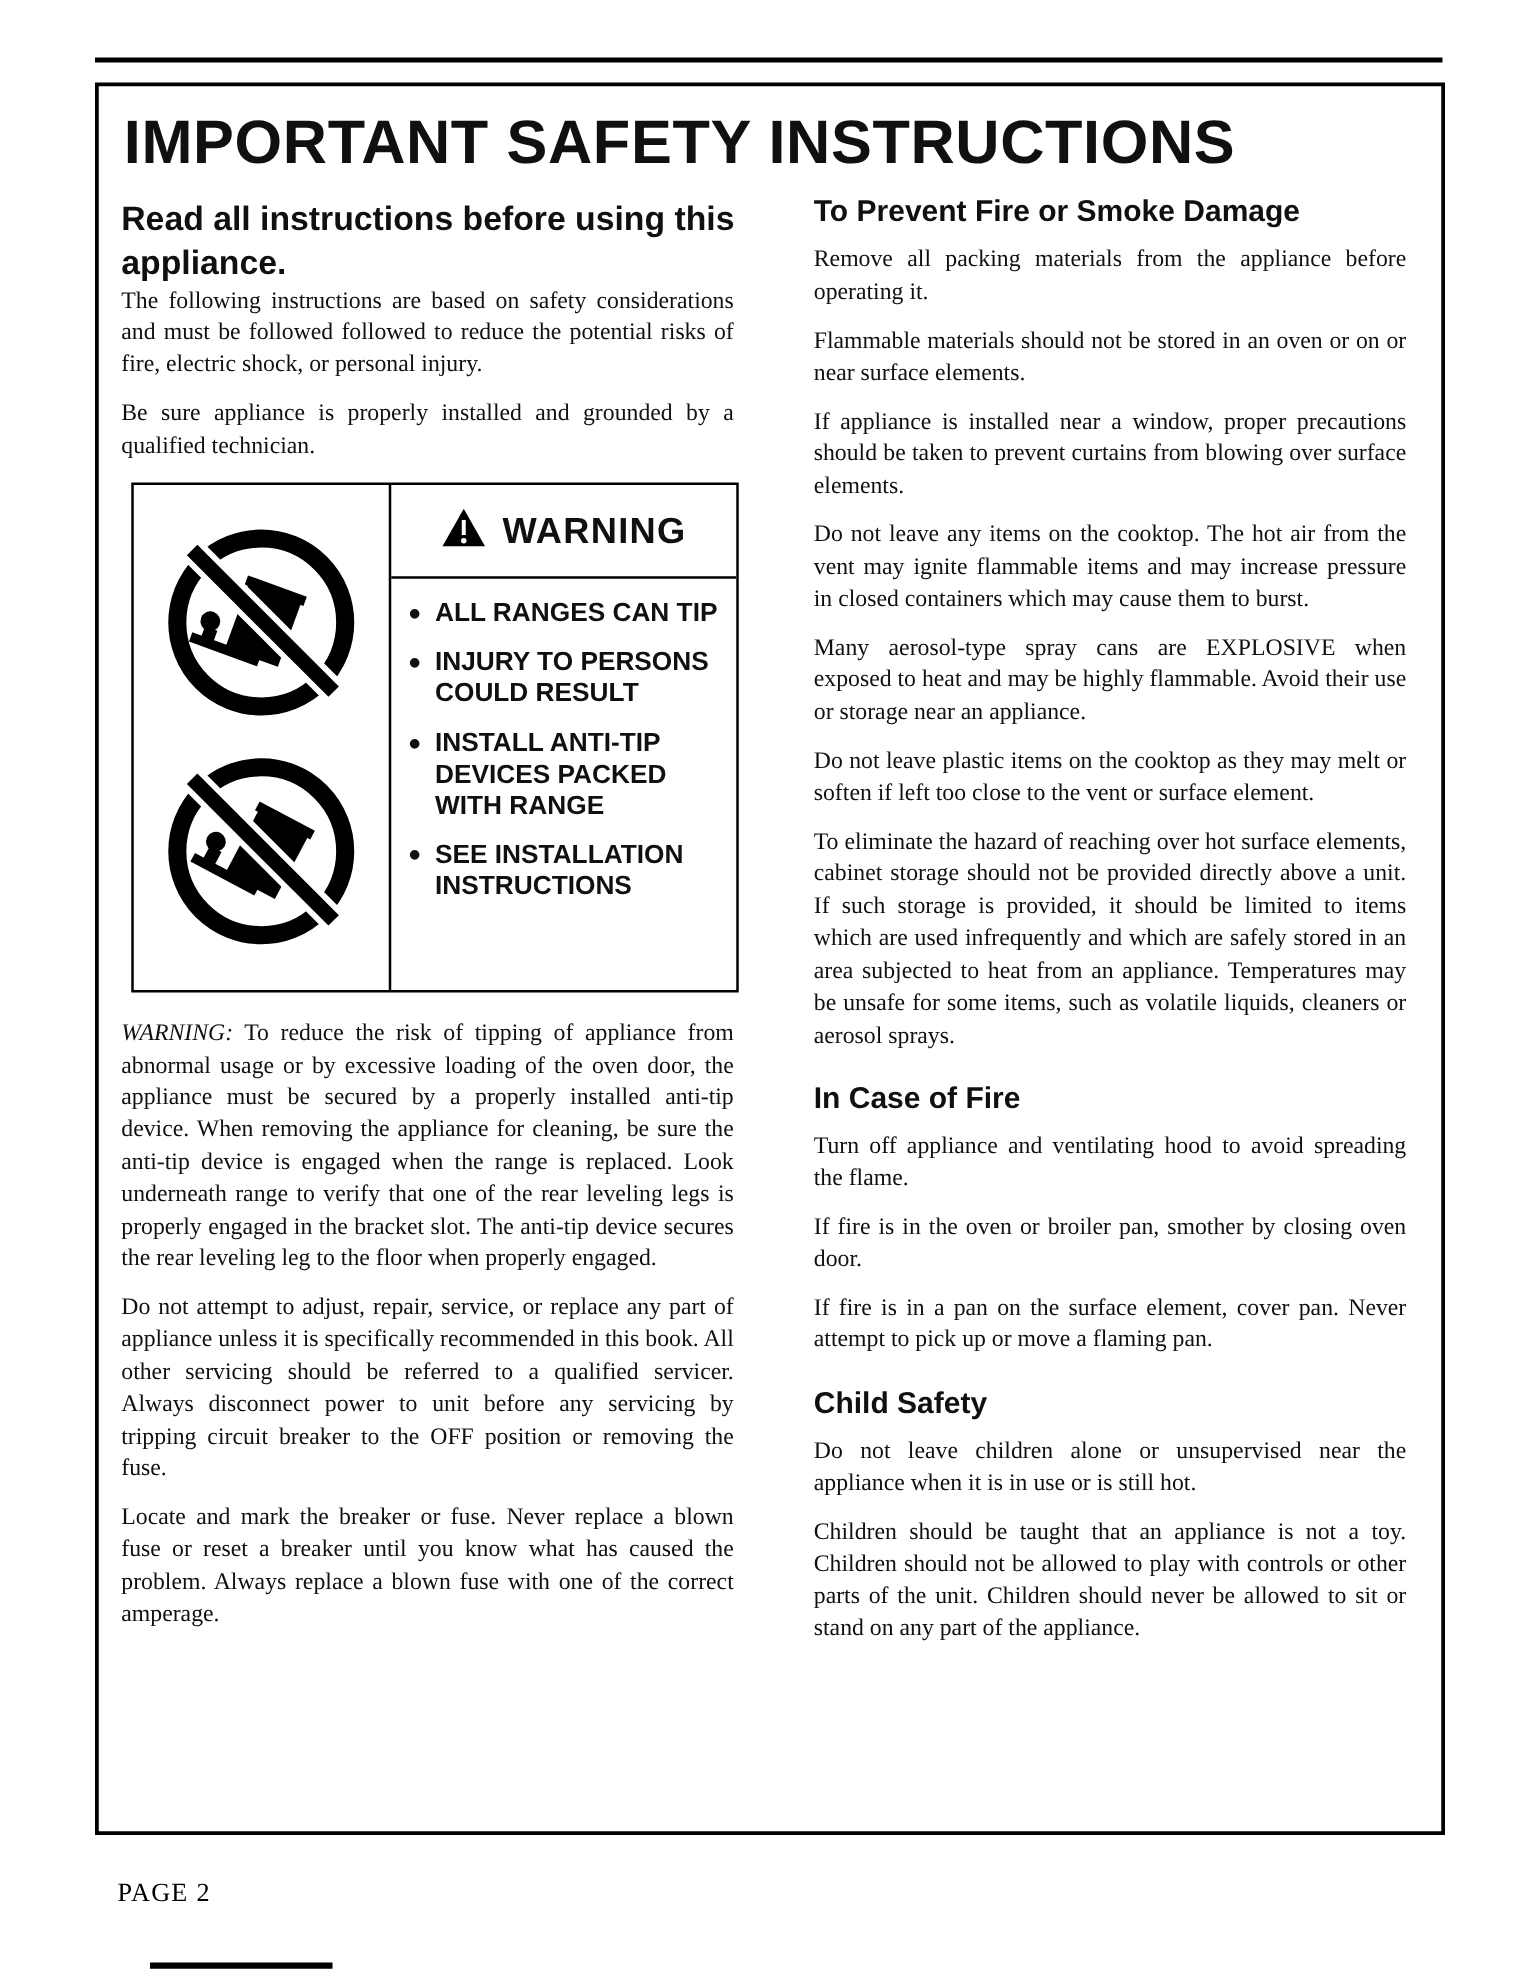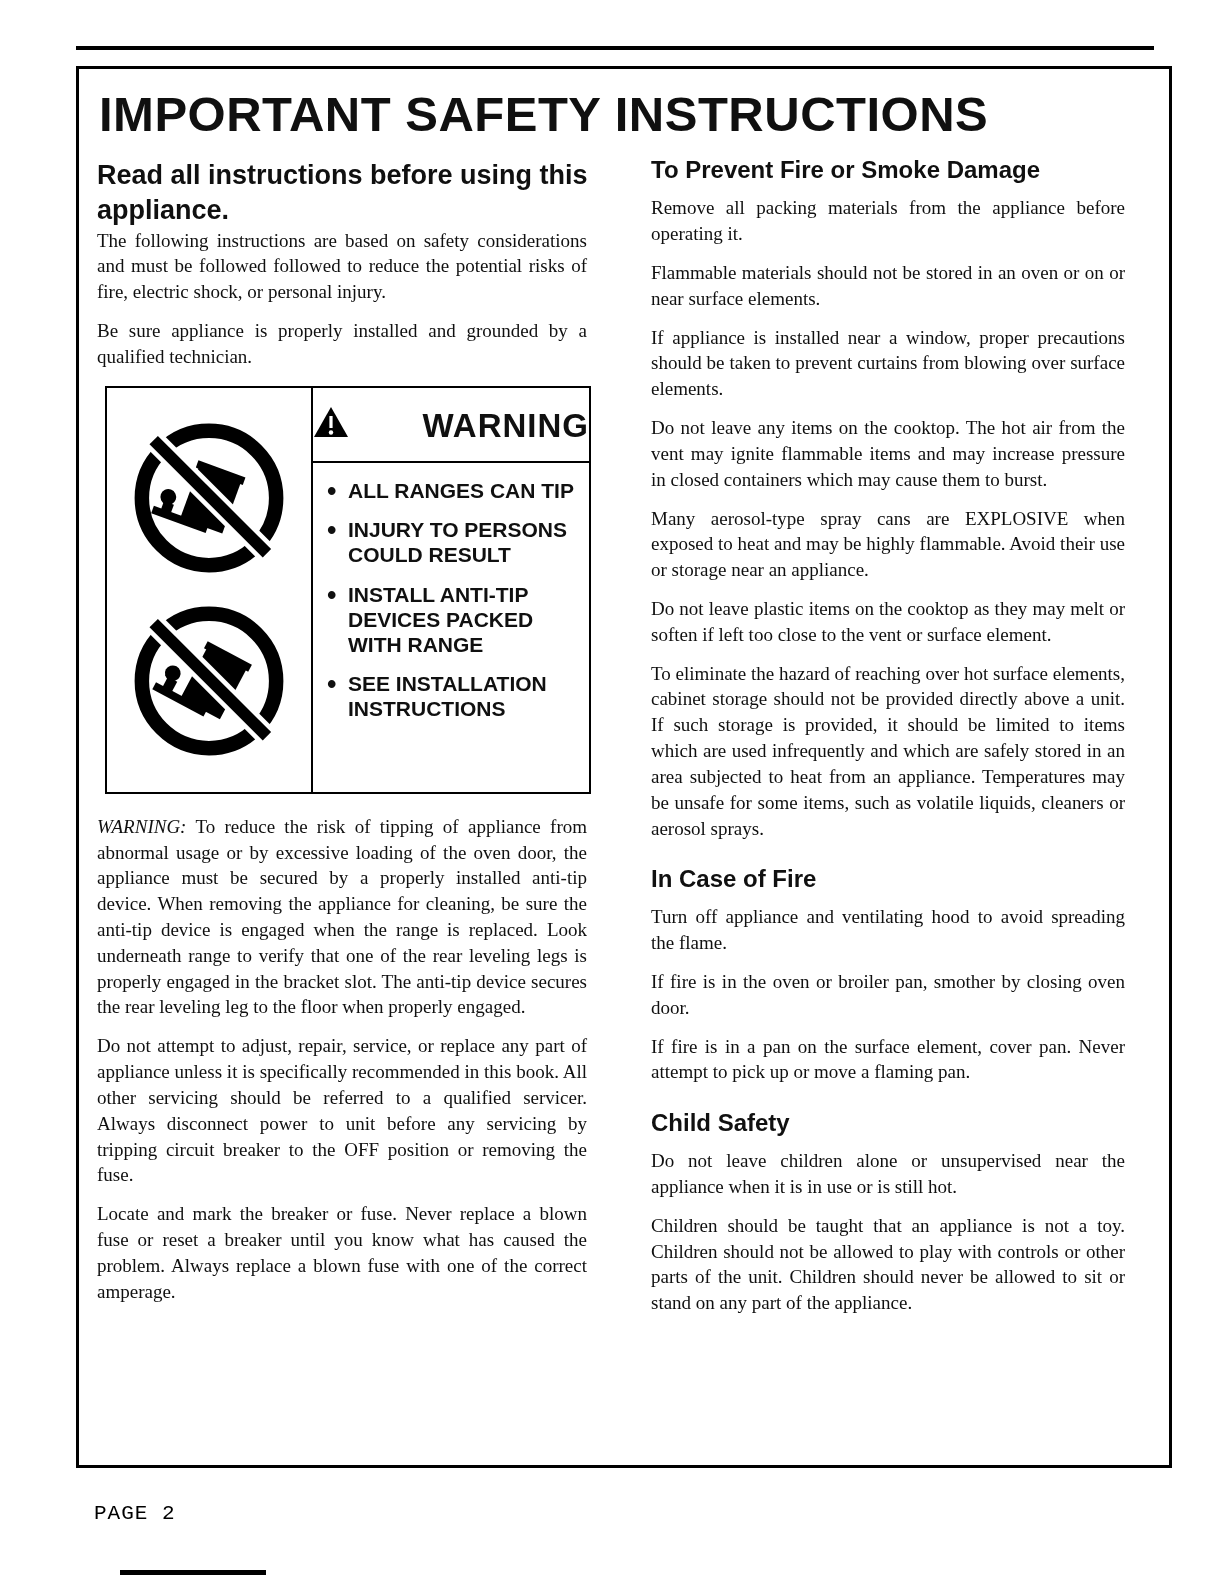--- a/index.html
+++ b/index.html
@@ -5,21 +5,21 @@
   html,body{margin:0;padding:0;}
   body{
     width:1224px;height:1584px;position:relative;
     background:#ffffff;color:#101010;
     font-family:"Liberation Serif", serif;
     -webkit-font-smoothing:antialiased;
   }
   .top-rule{position:absolute;left:76px;top:46px;width:1078px;height:4px;background:#000;}
   .frame{
     position:absolute;left:76px;top:66px;width:1040px;height:1386px;
-    border:3px solid #000;padding:10px 32px 0 18px;background:#fff;
+    border:3px solid #000;padding:10px 16px 0 18px;background:#fff;
   }
   .doc-title{
     font-family:"Liberation Sans", sans-serif;font-weight:bold;
     font-size:49px;letter-spacing:0.5px;margin:10px 0 14px 2px;line-height:1.05;
     white-space:nowrap;
   }
   .columns{display:flex;gap:52px;align-items:flex-start;}
   .col-left{flex:0 0 502px;width:502px;}
   .col-right{flex:1;min-width:0;}
   .left-heading{
@@ -39,33 +39,33 @@
     display:flex;height:404px;background:#fff;
   }
   .wb-icons{
     flex:0 0 196px;border-right:2.5px solid #000;
     display:flex;flex-direction:column;align-items:center;justify-content:space-evenly;
     padding:6px 4px;
   }
   .wb-icons svg{display:block;}
   .wb-right{flex:1;display:flex;flex-direction:column;}
   .wb-header{
-    display:flex;align-items:center;justify-content:space-between;gap:13px;
+    display:flex;align-items:center;justify-content:center;gap:13px;
     padding:18px 0 15px 0;border-bottom:2.5px solid #000;
     font-family:"Liberation Sans", sans-serif;font-weight:bold;
-    font-size:33px;letter-spacing:1px;
+    font-size:29px;letter-spacing:1px;
   }
   .wb-bullets{list-style:none;margin:0;padding:16px 8px 8px 14px;
     font-family:"Liberation Sans", sans-serif;font-weight:bold;
     font-size:21px;line-height:1.18;}
   .wb-bullets li{position:relative;padding-left:21px;margin-bottom:15px;}
   .wb-bullets li::before{content:"\2022";position:absolute;left:0;top:-3px;font-size:27px;}
   .page-footer{
     position:absolute;left:94px;top:1502px;
-    font-family:Liberation Mono, monospace;font-size:21px;letter-spacing:1px;color:#000;
+    font-family:Liberation Serif, serif;font-size:21px;letter-spacing:1px;color:#000;
   }
   .bottom-mark{position:absolute;left:120px;top:1570px;width:146px;height:5px;background:#000;}
 </style>
 </head>
 <body>
 
 <div class="top-rule"></div>
 
 <div class="frame">
   <h1 class="doc-title">IMPORTANT SAFETY INSTRUCTIONS</h1>

